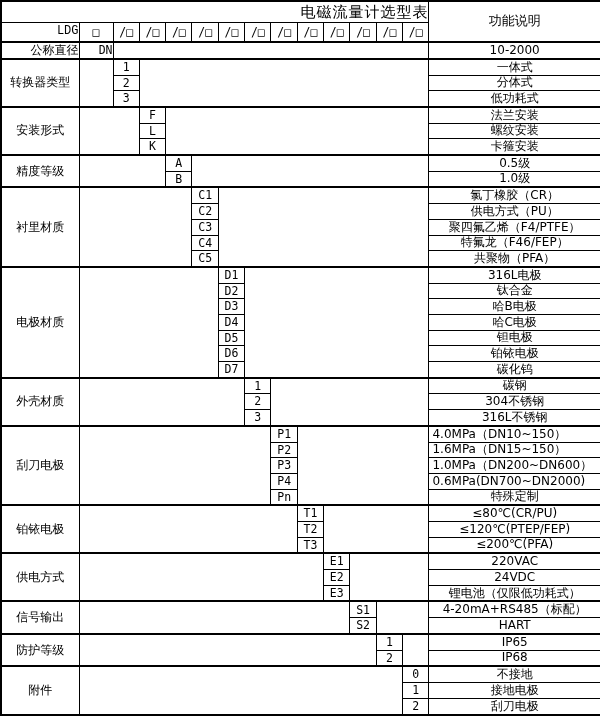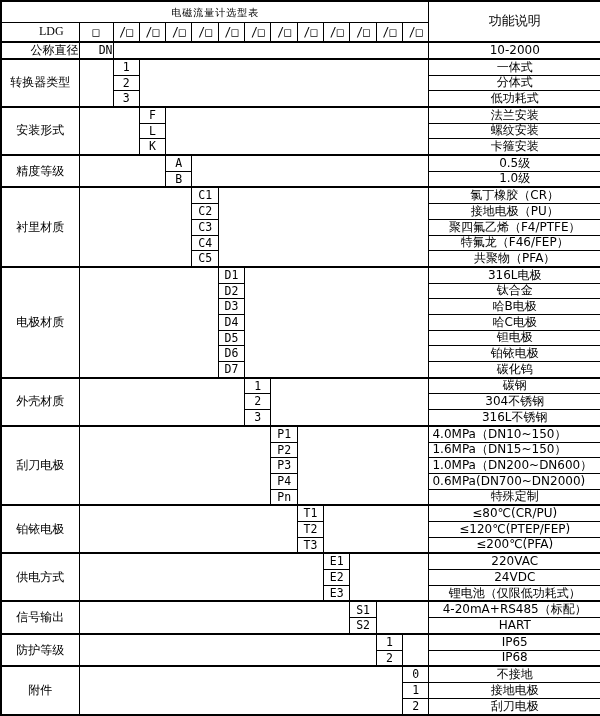--- a/index.html
+++ b/index.html
@@ -9,26 +9,26 @@
   }
   table[data-name="selection-table"]{
     width:600px;height:716px;border-collapse:collapse;table-layout:fixed;
     border:2px solid #000;
   }
   td{
     border:1px solid #000;padding:0;margin:0;text-align:center;
     font-size:12px;line-height:1.1;overflow:hidden;white-space:nowrap;
     color:#000;
   }
-  td.title{font-size:10px;height:20px;letter-spacing:1px;}
+  td.title{font-size:15px;height:20px;letter-spacing:1px;text-align:right;}
   td.header{font-size:13px;margin-top:44px;}
   tr.model-row td{height:18px;}
   td.code{font-family:"DejaVu Sans Mono","Liberation Mono",monospace;font-size:11.5px;}
   td.lab-left{text-align:right;padding-left:3px;}
-  td.lab-ldg{text-align:center;padding-left:22px;font-family:Liberation Serif, serif;}
+  td.lab-ldg{text-align:right;padding-left:22px;font-family:Liberation Mono, monospace;}
   td.txt-left{text-align:left;padding-left:3px;margin-left:45px;}
   tr.gt td{border-top:2px solid #000;}
 </style>
 </head>
 <body>
 
 <table data-name="selection-table">
   <colgroup data-name="column-layout">
       <col style="width: 78px;">
       <col style="width: 34px;">
@@ -116,21 +116,21 @@
       </tr>
       <tr data-name="group-row" class="gt">
         <td data-name="group-label" rowspan="5">衬里材质</td>
         <td data-name="empty-cell" colspan="4" rowspan="5"></td>
         <td class="code" data-name="option-code-box">C1</td>
         <td data-name="empty-cell" colspan="8" rowspan="5"></td>
         <td data-name="option-desc">氯丁橡胶（CR）</td>
       </tr>
       <tr data-name="group-row">
         <td class="code" data-name="option-code-box">C2</td>
-        <td data-name="option-desc">接地电极（PU）</td>
+        <td data-name="option-desc">供电方式（PU）</td>
       </tr>
       <tr data-name="group-row">
         <td class="code" data-name="option-code-box">C3</td>
         <td data-name="option-desc">聚四氟乙烯（F4/PTFE）</td>
       </tr>
       <tr data-name="group-row">
         <td class="code" data-name="option-code-box">C4</td>
         <td data-name="option-desc">特氟龙（F46/FEP）</td>
       </tr>
       <tr data-name="group-row">

